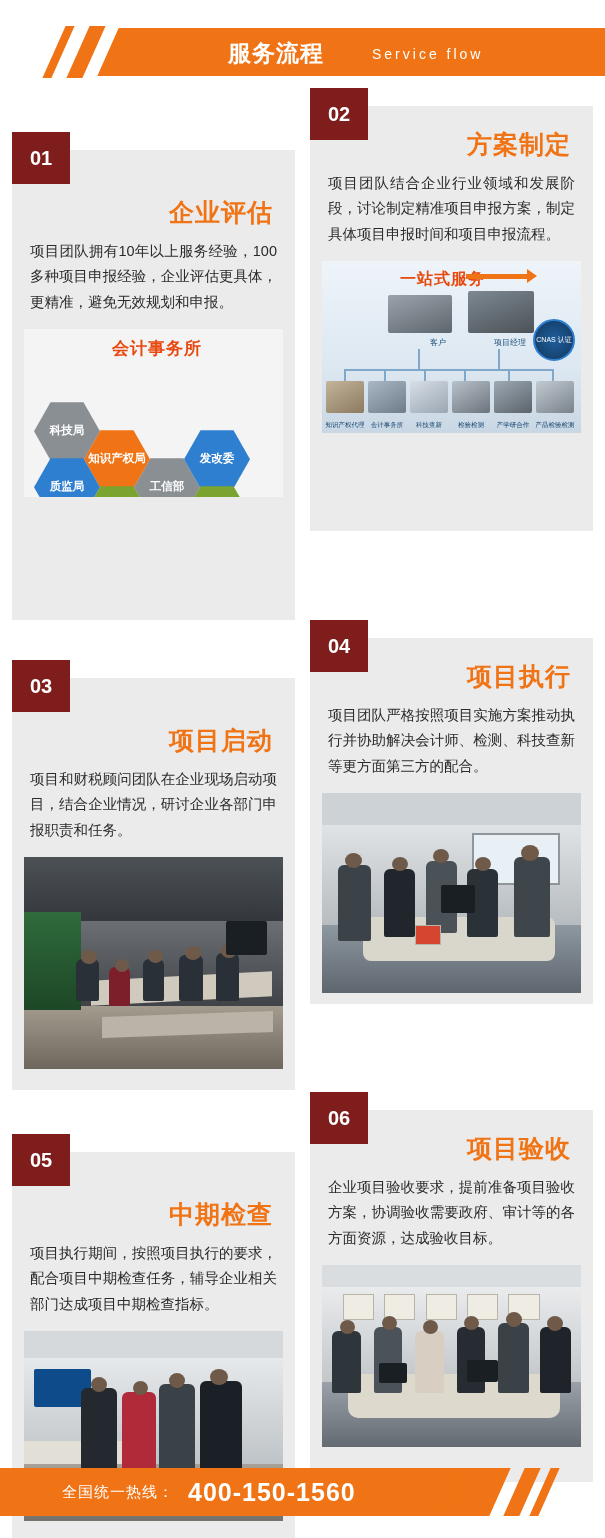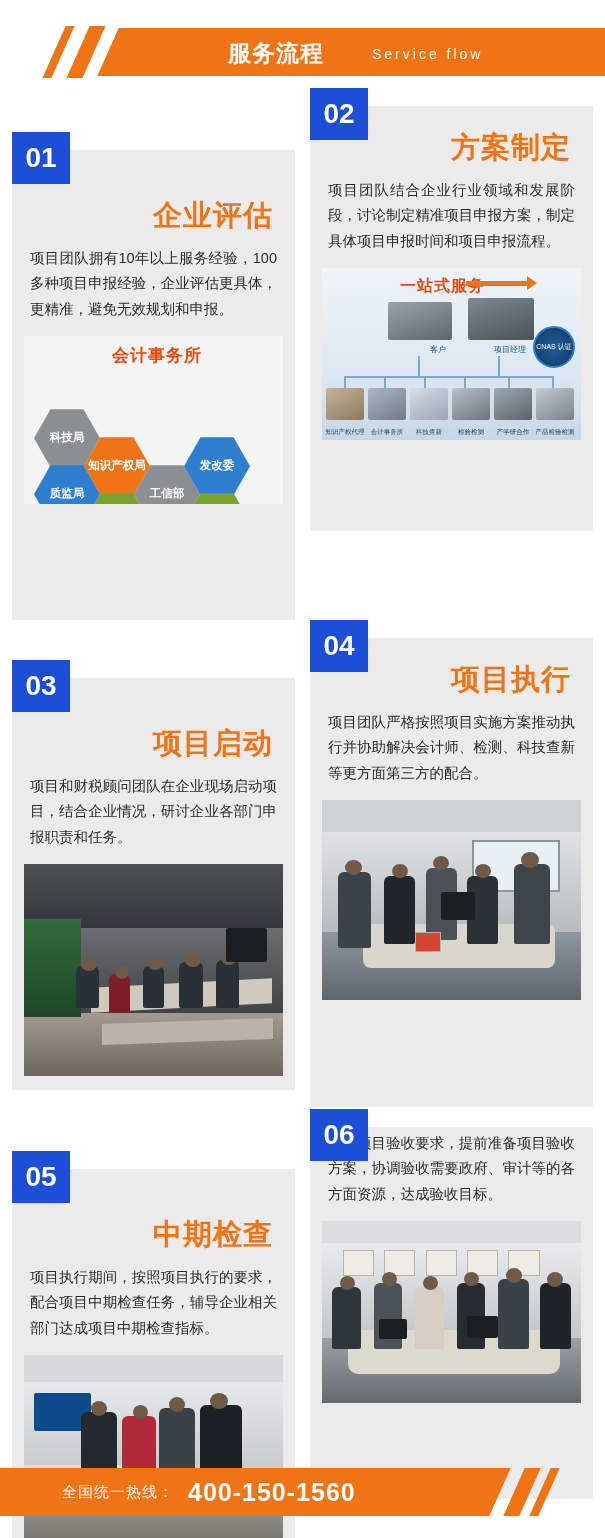--- a/index.html
+++ b/index.html
@@ -74,32 +74,32 @@
   }
   .card {
     width: 283px;
     background: #ebebeb;
     position: relative;
   }
   .badge {
     position: absolute;
     top: -18px; left: 0;
     width: 58px; height: 52px;
-    background: #1d4ed8;
-    color: #ffffff;
-    font-size: 28px;
+    background: #7f1d1d;
+    color: #ffffff;
+    font-size: 20px;
     font-weight: bold;
     display: flex;
     align-items: center;
     justify-content: center;
     z-index: 3;
   }
   .card-title {
     color: #f07415;
-    font-size: 29px;
+    font-size: 25px;
     font-weight: bold;
     text-align: right;
     padding: 18px 22px 6px 0;
     letter-spacing: 1px;
   }
   .card-title.t-low { padding-top: 46px; }
   .card-body {
     font-size: 14.5px;
     line-height: 1.75;
     color: #2b2b2b;
@@ -381,21 +381,21 @@
           <div class="sc-h" style="left:22%;top:44%;width:16px;height:14px"></div>
           <div class="sc-h" style="left:35%;top:48%;width:14px;height:13px"></div>
           <div class="sc-h" style="left:48%;top:44%;width:15px;height:13px"></div>
           <div class="sc-h" style="left:62%;top:42%;width:16px;height:14px"></div>
           <div class="sc-h" style="left:76%;top:41%;width:16px;height:14px"></div>
           <div class="sc-mon" style="right:6%;top:30%;width:16%;height:16%"></div>
         </div>
       </div>
     </div>
 
-    <div class="card" style="height:469px">
+    <div class="card" style="height:366px">
       <div class="badge">04</div>
       <div class="card-title" style="padding-top:22px">项目执行</div>
       <div class="card-body">项目团队严格按照项目实施方案推动执行并协助解决会计师、检测、科技查新等更方面第三方的配合。</div>
       <div class="photo" style="height:200px">
         <div class="scene">
           <div class="sc-ceiling" style="height:18%;background:#cdd2d6"></div>
           <div class="sc-wall" style="top:16%;bottom:34%;background:linear-gradient(180deg,#dfe3e6,#b7bcc0)"></div>
           <div class="sc-win" style="left:58%;top:20%;width:34%;height:26%;background:#e8f0f6;border:2px solid #8e959b"></div>
           <div class="sc-floor" style="height:34%;background:linear-gradient(180deg,#8e98a1,#5e666e)"></div>
           <div class="sc-table" style="left:16%;top:62%;width:74%;height:22%;background:#d9d6cc;border-radius:8px"></div>
@@ -436,20 +436,21 @@
           <div class="sc-h" style="left:26%;top:24%;width:16px;height:15px"></div>
           <div class="sc-h" style="left:42%;top:26%;width:15px;height:14px"></div>
           <div class="sc-h" style="left:56%;top:22%;width:16px;height:15px"></div>
           <div class="sc-h" style="left:72%;top:20%;width:18px;height:16px"></div>
         </div>
       </div>
     </div>
 
     <div class="card" style="height:372px">
       <div class="badge">06</div>
+      <div class="card-title" style="padding-top:22px">项目验收</div>
       <div class="card-body">企业项目验收要求，提前准备项目验收方案，协调验收需要政府、审计等的各方面资源，达成验收目标。</div>
       <div class="photo" style="height:182px">
         <div class="scene">
           <div class="sc-ceiling" style="height:14%;background:#d9dde0"></div>
           <div class="sc-wall" style="top:12%;bottom:36%;background:linear-gradient(180deg,#e9ebed,#c3c7ca)"></div>
           <div class="sc-frame" style="left:8%;top:16%;width:12%;height:14%"></div>
           <div class="sc-frame" style="left:24%;top:16%;width:12%;height:14%"></div>
           <div class="sc-frame" style="left:40%;top:16%;width:12%;height:14%"></div>
           <div class="sc-frame" style="left:56%;top:16%;width:12%;height:14%"></div>
           <div class="sc-frame" style="left:72%;top:16%;width:12%;height:14%"></div>

